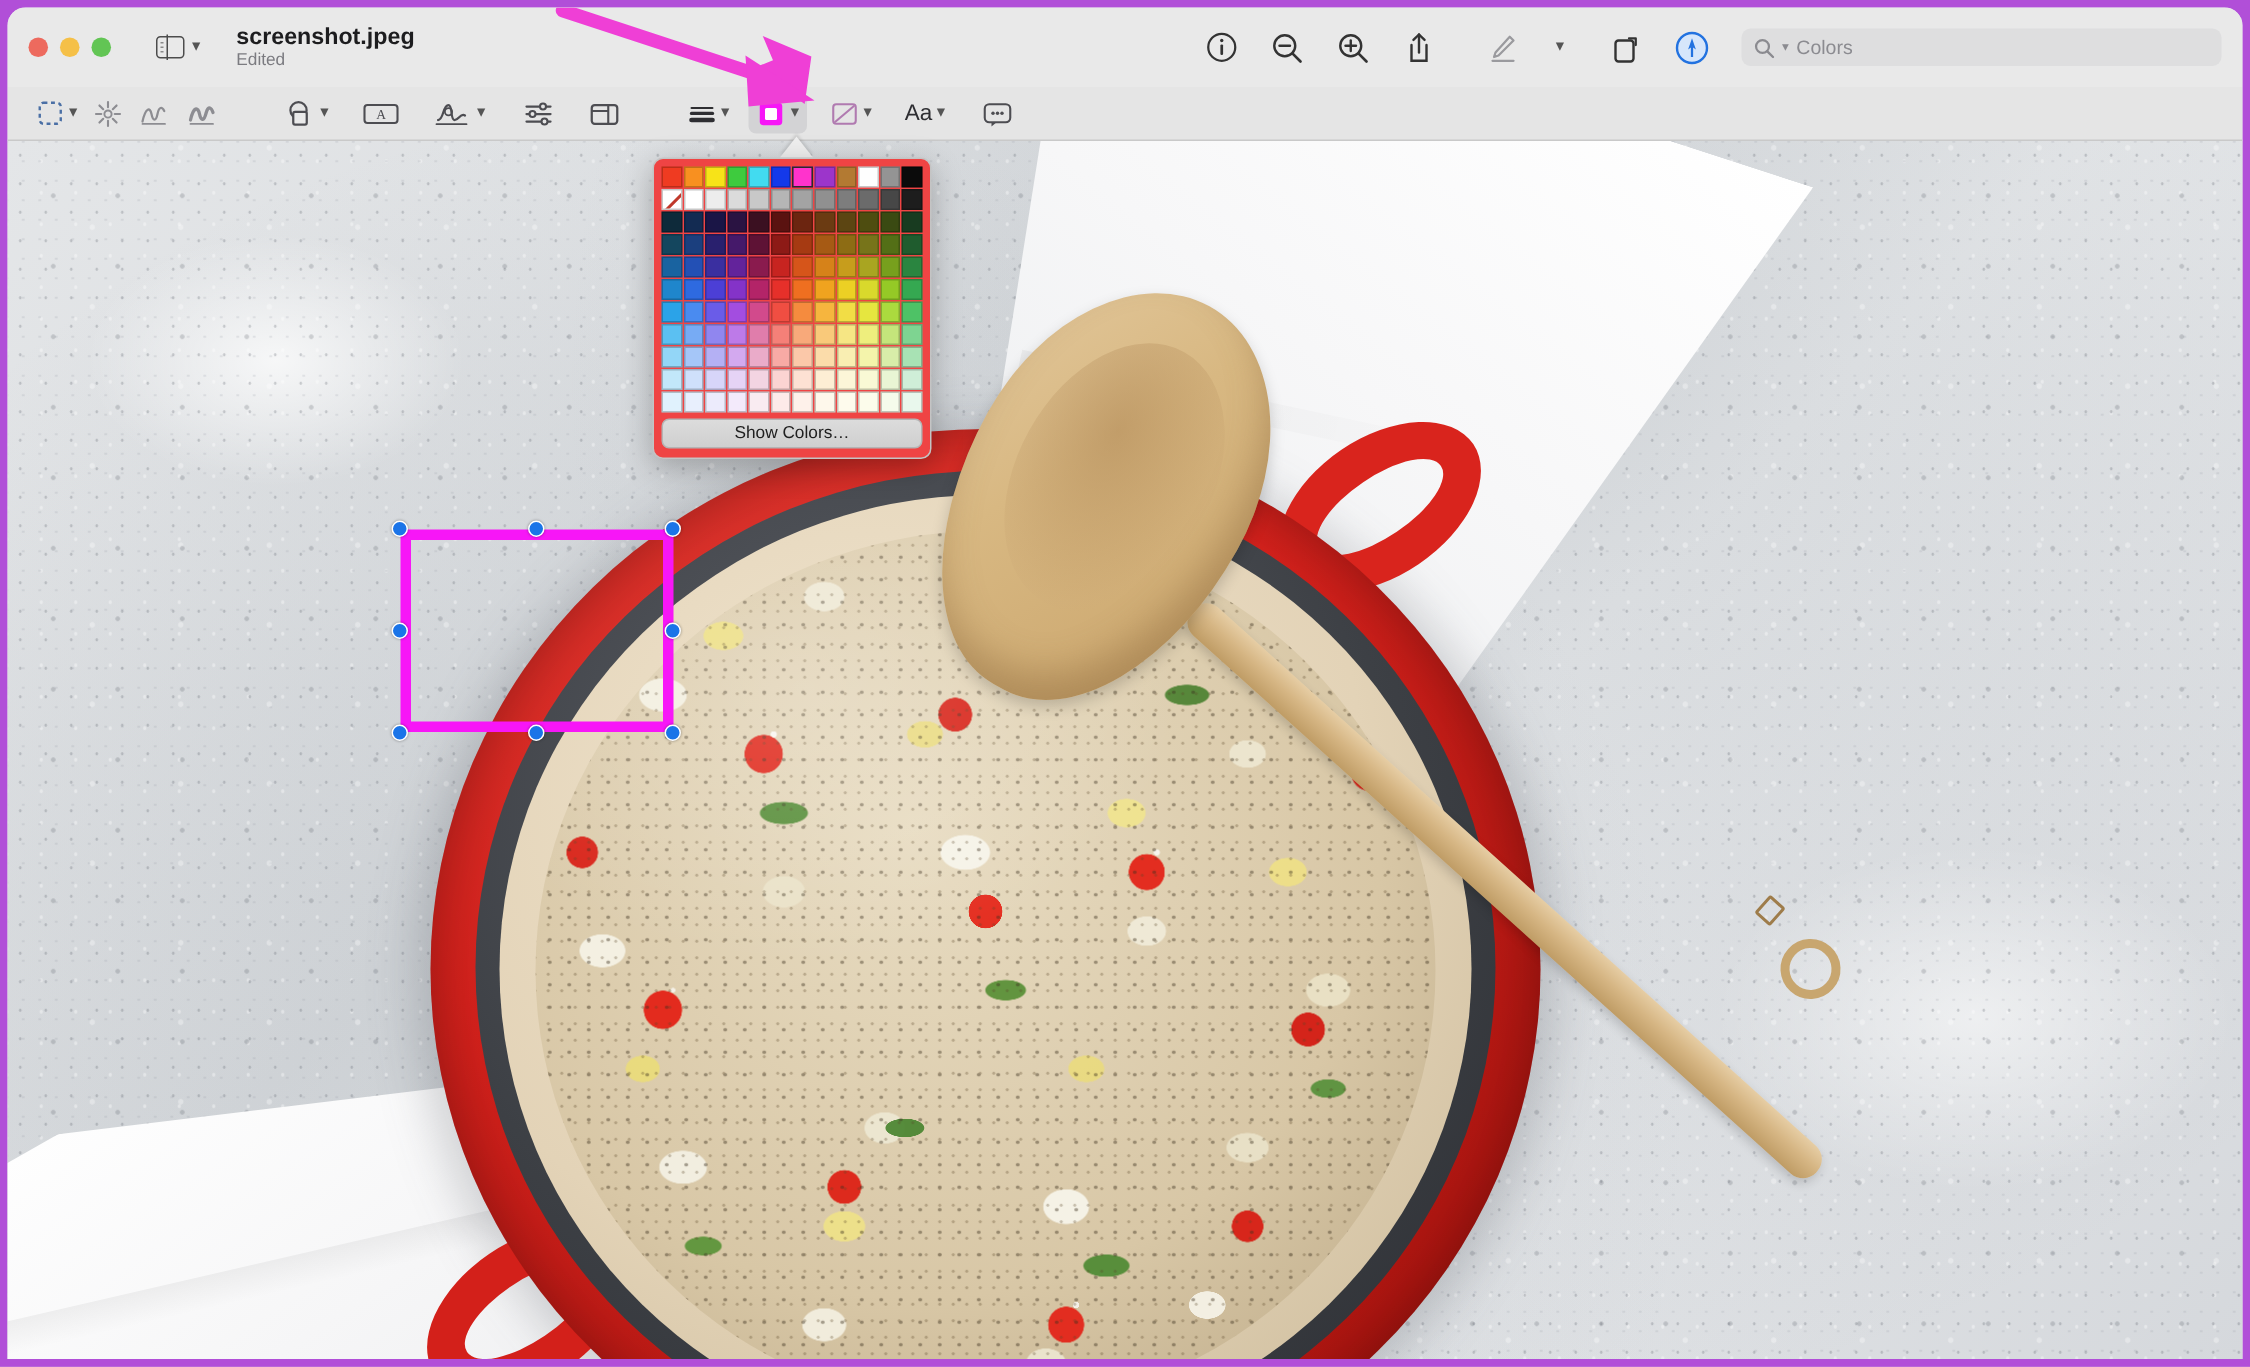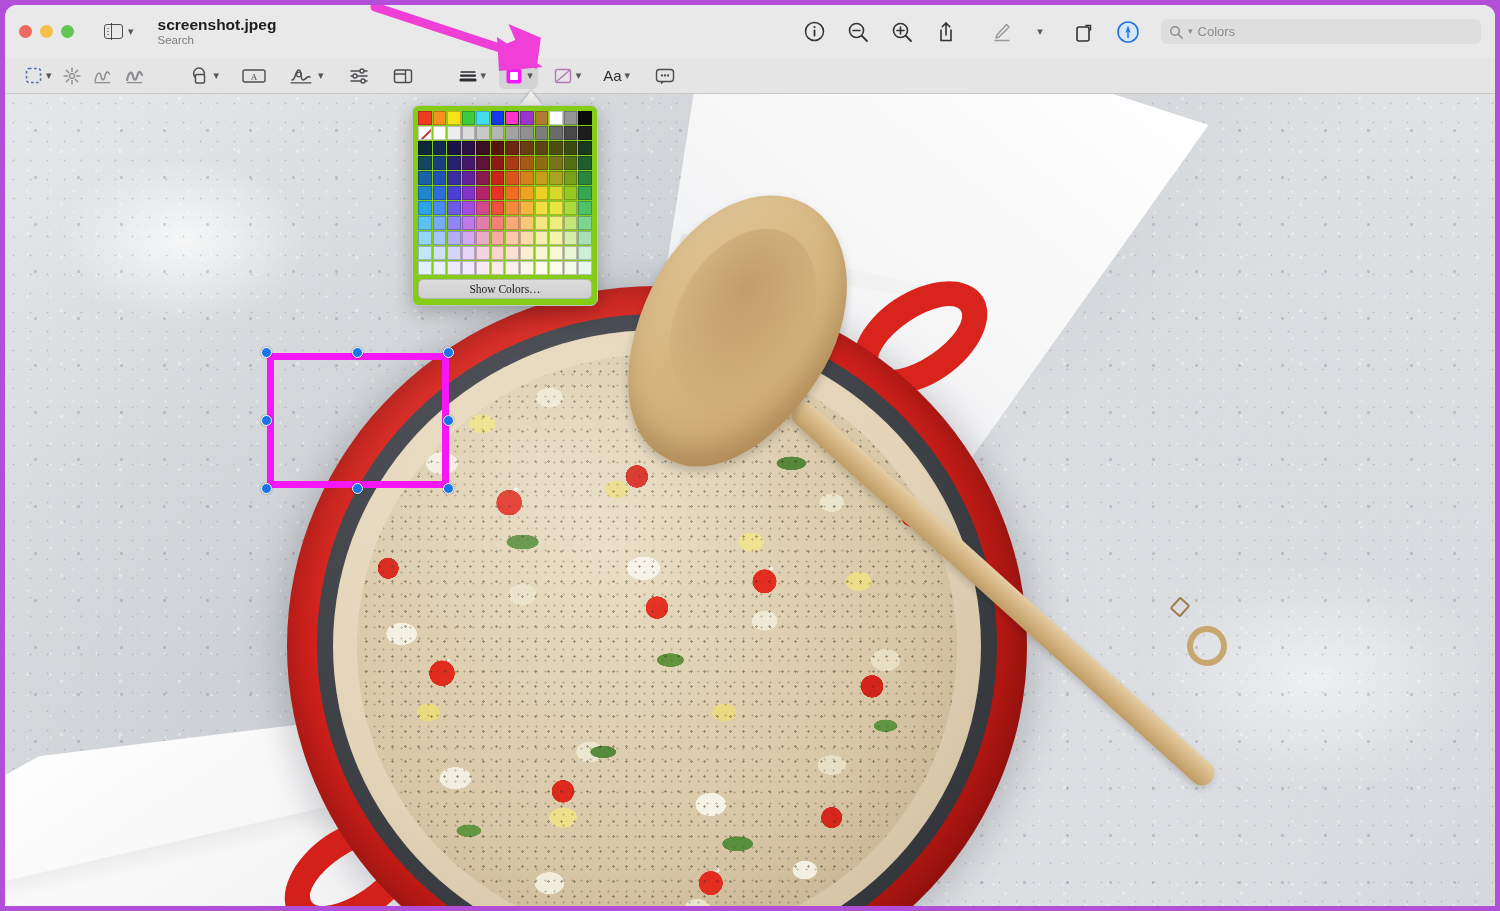--- a/index.html
+++ b/index.html
@@ -301,26 +301,25 @@
     position: absolute; width: 11px; height: 11px; border-radius: 50%;
     background: #1a74e8; border: 1.6px solid #ffffff;
     box-shadow: 0 0 2px rgba(0,0,0,.4);
   }
 
   
   .arrow-svg { position: absolute; left: 0; top: 0; pointer-events: none; }
 
   
   .color-popup {
-    position: absolute; left: 407px; top: 100px;
-    width: 186px; background: #84cc16;
+    position: absolute; left: 430px; top: 100px;
+    width: 186px; background: #ef4444;
     border: 1px solid #c4c4c4; border-radius: 7px;
     box-shadow: 0 6px 20px rgba(0,0,0,.25);
     padding: 5px 5px 6px 5px;
-    font-family: Liberation Serif, serif;
   }
   .popup-arrow {
     position: absolute; left: 515px; top: 86px;
     width: 0; height: 0;
     border-left: 11px solid transparent; border-right: 11px solid transparent;
     border-bottom: 14px solid #efefef;
     filter: drop-shadow(0 -2px 1px rgba(0,0,0,.12));
   }
   .grid-row { display: flex; gap: 1px; margin-bottom: 1px; }
   .swatch {
@@ -356,21 +355,21 @@
         <div class="light green"></div>
       </div>
 
       <div class="sidebar-toggle">
         <div class="sb-icon"></div>
         <span class="chev">▾</span>
       </div>
 
       <div class="doc-title-wrap">
         <div class="doc-title">screenshot.jpeg</div>
-        <div class="doc-sub">Search</div>
+        <div class="doc-sub">Edited</div>
       </div>
 
       <div class="title-right">
 
         <div class="tbtn">
           <svg width="21" height="21" viewBox="0 0 21 21">
             <circle cx="10.5" cy="10.5" r="9" fill="none" stroke="#333" stroke-width="1.5"></circle>
             <circle cx="10.5" cy="6" r="1.1" fill="#333"></circle>
             <rect x="9.6" y="8.6" width="1.8" height="7" rx=".8" fill="#333"></rect>
           </svg>

